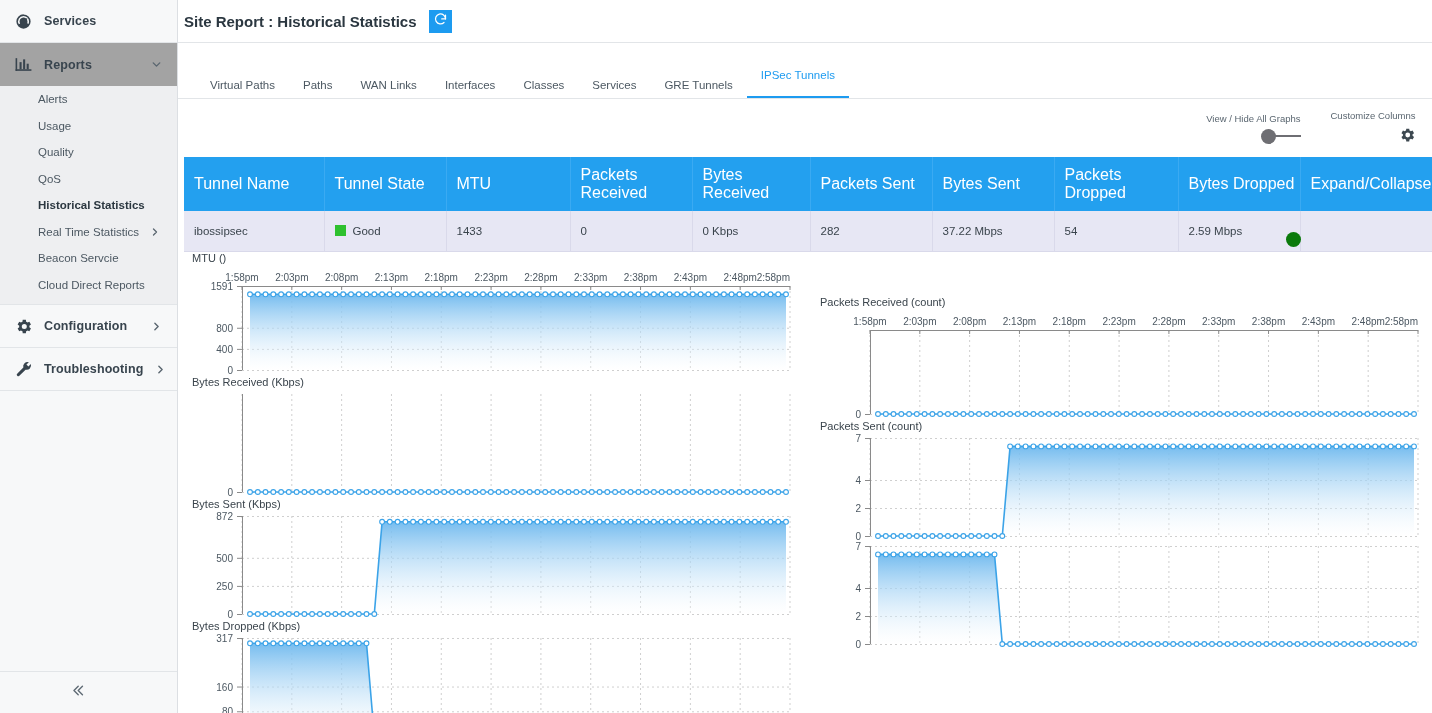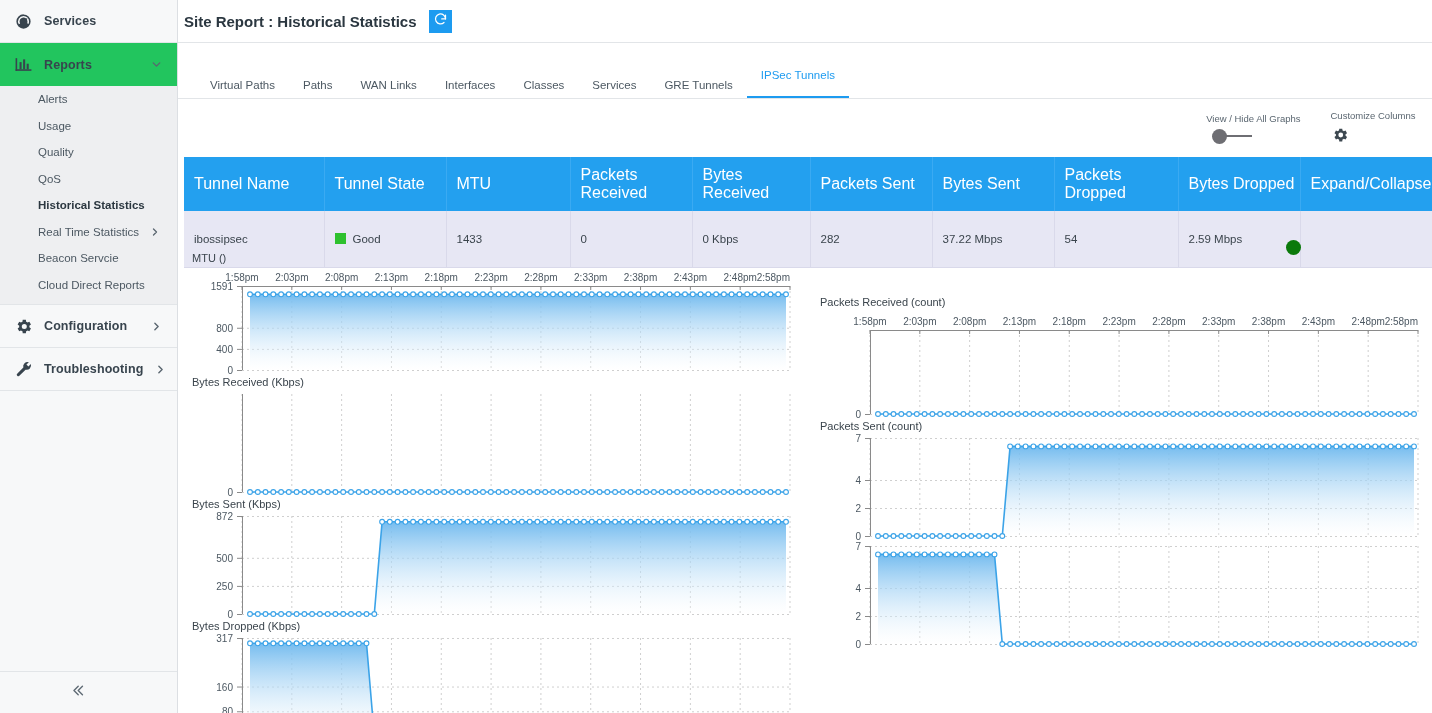--- a/index.html
+++ b/index.html
@@ -24,21 +24,21 @@
     padding-left: 14px; gap: 11px;
     border-bottom: 1px solid #e2e5e8;
     background: #f7f8f9;
   }
   .nav-group-head {
     height: 43px; display: flex; align-items: center;
     padding-left: 14px; gap: 11px;
     border-bottom: 1px solid #e2e5e8;
     cursor: pointer;
   }
-  .nav-group-head.open { background: #22c55e; border-bottom: none; align-items: center; }
+  .nav-group-head.open { background: #a3a3a3; border-bottom: none; align-items: center; }
   .nav-label {
     font-size: 12.5px; font-weight: bold; color: #38444e;
     letter-spacing: .1px;
   }
   .nav-icon { width: 19px; height: 19px; display: block; color: #38444e; flex: 0 0 19px; }
   .nav-caret { margin-left: auto; margin-right: 14px; color: #5a6670; display:flex; }
   .nav-sub { background: #eeeff1; padding-bottom: 6px; border-bottom: 1px solid #e2e5e8; }
   .sub-item {
     height: 26.5px; display: flex; align-items: center;
     padding-left: 38px; font-size: 11.5px; color: #4c5862;
@@ -75,40 +75,40 @@
   .tab {
     font-size: 11.5px; color: #4c5862; padding: 0 14px 7px 14px;
     cursor: pointer; white-space: nowrap;
   }
   .tab.active { color: #1d9bf0; border-bottom: 2px solid #1d9bf0; padding-bottom: 15px; }
 
   .toolbar {
     height: 58px; display: flex; align-items: center;
     justify-content: flex-end; gap: 30px; padding-right: 22px;
   }
-  .tool { display: flex; flex-direction: column; align-items: flex-start; gap: 5px; }
+  .tool { display: flex; flex-direction: column; align-items: flex-end; gap: 5px; }
   .tool-label { font-size: 9.5px; color: #5a6670; white-space: nowrap; }
   .switch {
     width: 46px; height: 14px; display: flex; align-items: center;
     position: relative; cursor: pointer;
   }
   .switch .track { position: absolute; left: 8px; right: 0; height: 2px; background: #6e6e73; }
   .switch .knob { width: 15px; height: 15px; border-radius: 50%; background: #6e6e73; position: absolute; left: 6px; }
   .gear-btn { background: none; border: none; cursor: pointer; color: #3d4850; display:flex; }
 
   
   .tbl { width: 1253px; margin: 0 0 0 6px; border-collapse: collapse; table-layout: fixed; }
   .tbl th {
     background: #23a0ef; color: #fff; font-size: 16px; font-weight: normal;
     text-align: left; padding: 9px 0 9px 10px; height: 31px;
     border-right: 1px solid #3aaaf2;
   }
   .tbl td {
     background: #e7e7f4; color: #3a444c; font-size: 11.5px;
-    padding: 12px 0 12px 10px; height: 56px;
+    padding: 12px 0 12px 10px; height: 40px;
     border-right: 1px solid #d9d9ea; border-bottom: 1px solid #d9d9ea;
   }
   .state-cell { display: flex; align-items: center; gap: 7px; }
   .state-dot { width: 11px; height: 11px; background: #2ec12e; flex: 0 0 11px; }
   .row-switch { width: 46px; height: 16px; position: relative; cursor: pointer; }
   .row-switch .track { position: absolute; left: 0; right: 13px; top: 7px; height: 3px; background: #0b7a0b; }
   .row-switch .knob { position: absolute; right: 10px; top: 1px; width: 15px; height: 15px; border-radius: 50%; background: #0b7a0b; }
 
   
   .charts {

